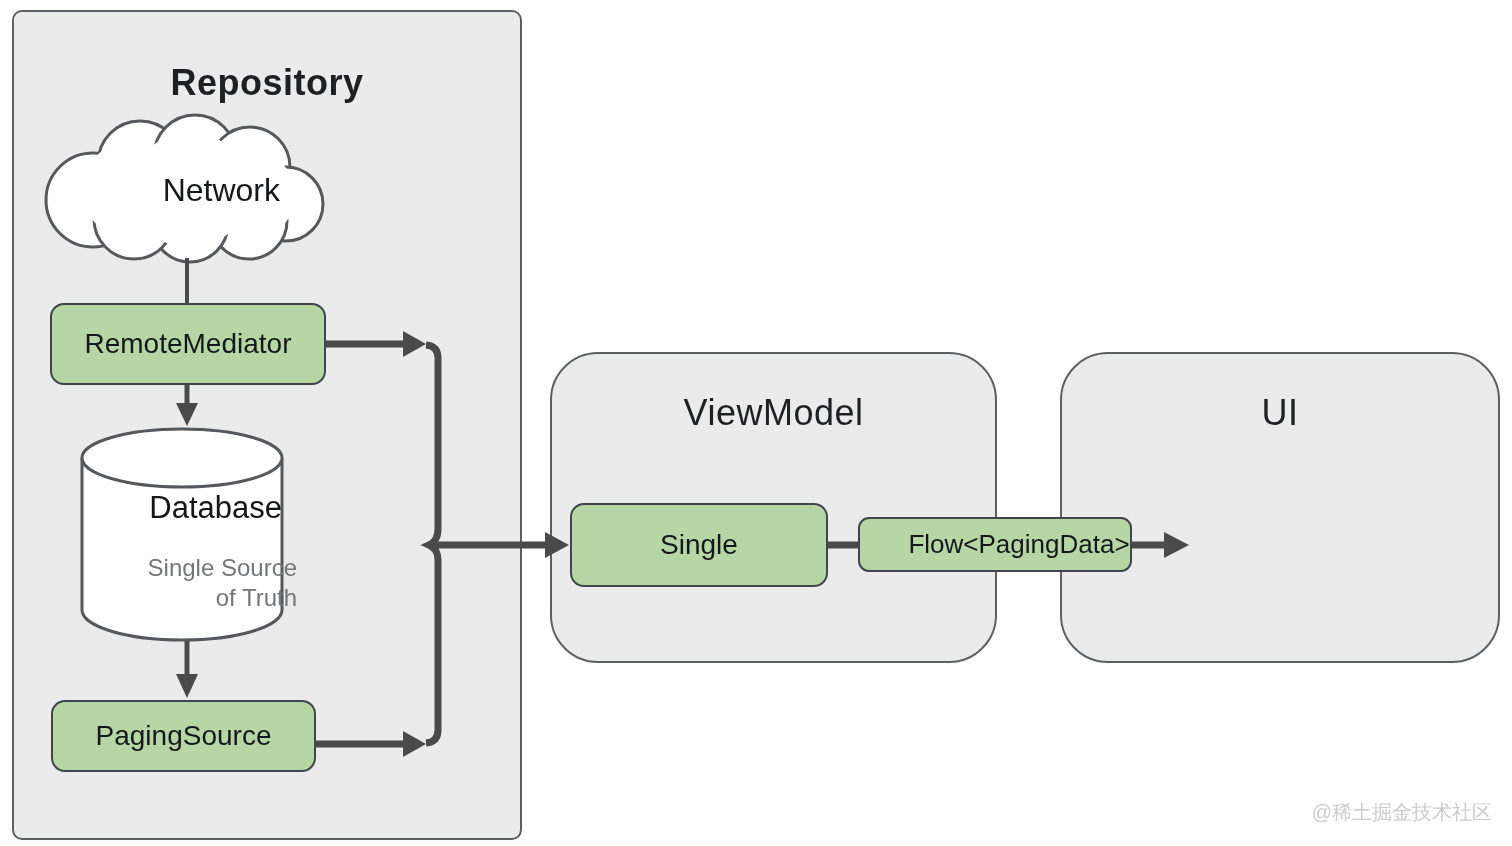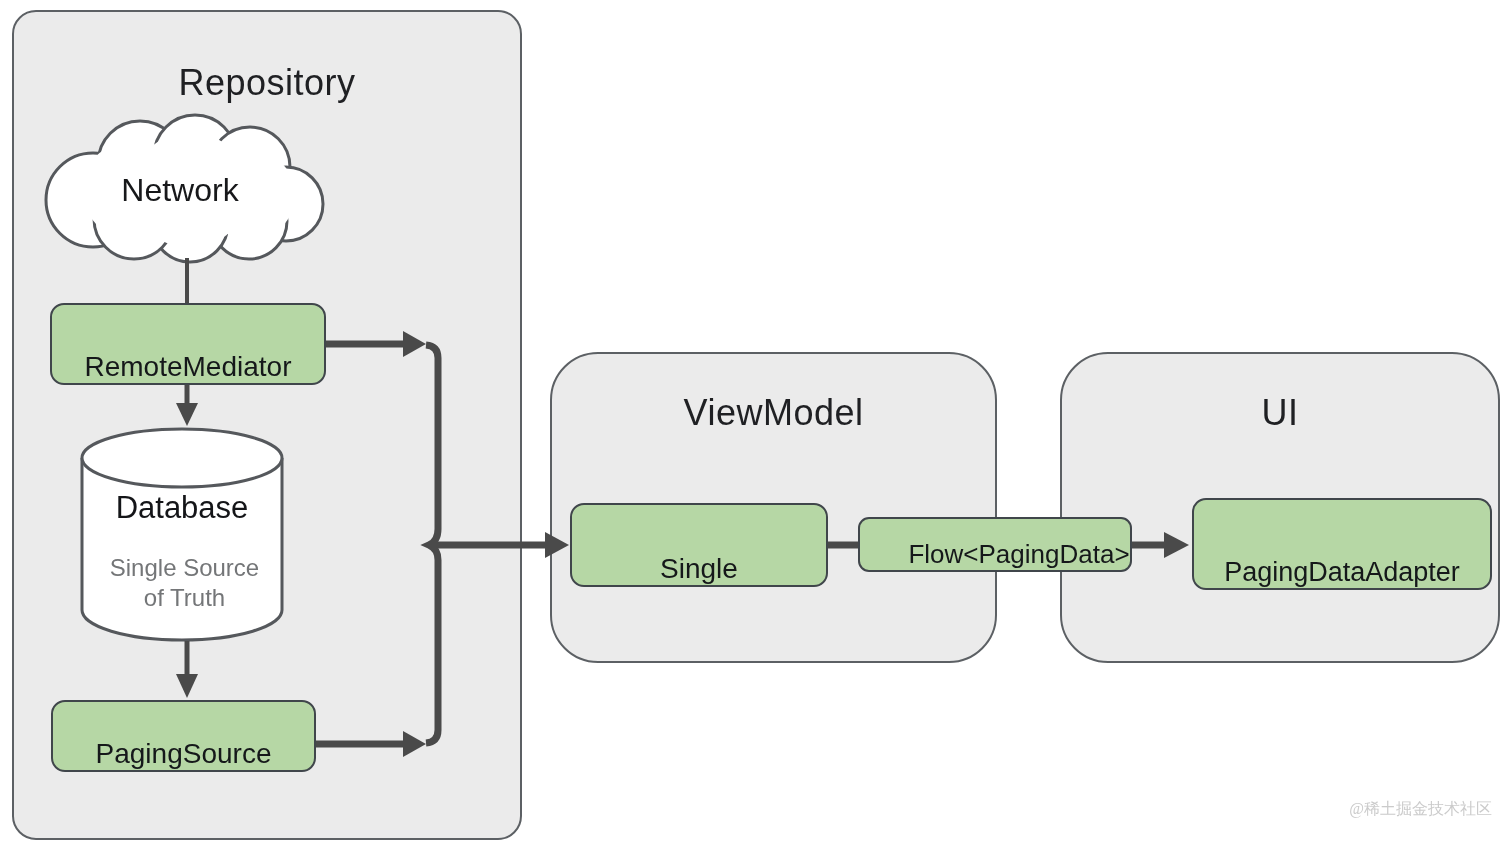--- a/index.html
+++ b/index.html
@@ -19,76 +19,76 @@
     z-index: 1;
   }
   .container-title {
     position: absolute;
     width: 100%;
     text-align: center;
     font-size: 36px;
     color: #1f2023;
     letter-spacing: 0.5px;
   }
-  #repository  { left: 12px;  top: 10px;  width: 510px; height: 830px; border-radius: 24px; }
+  #repository  { left: 12px;  top: 10px;  width: 510px; height: 830px; border-radius: 10px; font-weight: bold; }
   #viewmodel   { left: 550px; top: 352px; width: 447px; height: 311px; border-radius: 48px; }
   #ui          { left: 1060px;top: 352px; width: 440px; height: 311px; border-radius: 48px; text-decoration: underline; }
   #repository .container-title { top: 50px; }
   #viewmodel  .container-title { top: 38px; }
   #ui         .container-title { top: 38px; }
 
   svg.overlay {
     position: absolute;
     left: 0; top: 0;
     width: 1512px; height: 846px;
     z-index: 2;
   }
 
   .node {
     position: absolute;
     background: #b6d7a5;
     border: 2px solid #40464b;
     border-radius: 14px;
     box-sizing: border-box;
     display: flex;
-    align-items: flex-end;
+    align-items: center;
     justify-content: center;
     z-index: 3;
   }
   .node span {
     font-size: 28px;
     color: #15181a;
     white-space: nowrap;
   }
   #node-remote-mediator { left: 50px;   top: 303px; width: 276px; height: 82px; }
   #node-paging-source   { left: 51px;   top: 700px; width: 265px; height: 72px; }
   #node-pager           { left: 570px;  top: 503px; width: 258px; height: 84px; }
   #node-flow            { left: 858px;  top: 517px; width: 274px; height: 55px; border-radius: 11px; }
   #node-flow span       { font-size: 26px; margin-left: 48px; }
   #node-pda             { left: 1192px; top: 498px; width: 300px; height: 92px; }
   #node-pda span        { font-size: 27px; }
 
   .shape-label {
     position: absolute;
-    text-align: center;
+    text-align: right;
     z-index: 4;
     white-space: nowrap;
   }
   #label-network  { left: 80px; top: 172px; width: 200px; font-size: 32px; color: #17181a; }
   #label-database { left: 82px; top: 490px; width: 200px; font-size: 31px; color: #141518; }
   #label-sst      { left: 72px; top: 553px; width: 225px; font-size: 24px; color: #747678; line-height: 30px; }
 
   .watermark {
     position: absolute;
     right: 20px;
     top: 799px;
-    font-size: 16px;
+    font-size: 20px;
     color: #cbcbcb;
     z-index: 5;
-    font-family: Liberation Serif, serif;
+    font-family: Liberation Sans, sans-serif;
   }
 </style>
 </head>
 <body>
 
 <div class="canvas">
 
   <div class="container-box" id="repository">
     <div class="container-title">Repository</div>
   </div>
@@ -173,19 +173,16 @@
   </div>
   <div class="node" id="node-paging-source">
     <span>PagingSource</span>
   </div>
   <div class="node" id="node-pager">
     <span>Single</span>
   </div>
   <div class="node" id="node-flow">
     <span>Flow&lt;PagingData&gt;</span>
   </div>
-  <div class="node" id="node-pda">
-    <span>PagingDataAdapter</span>
-  </div>
 
   <div class="watermark">@稀土掘金技术社区</div>
 
 </div>
 
 </body></html>

